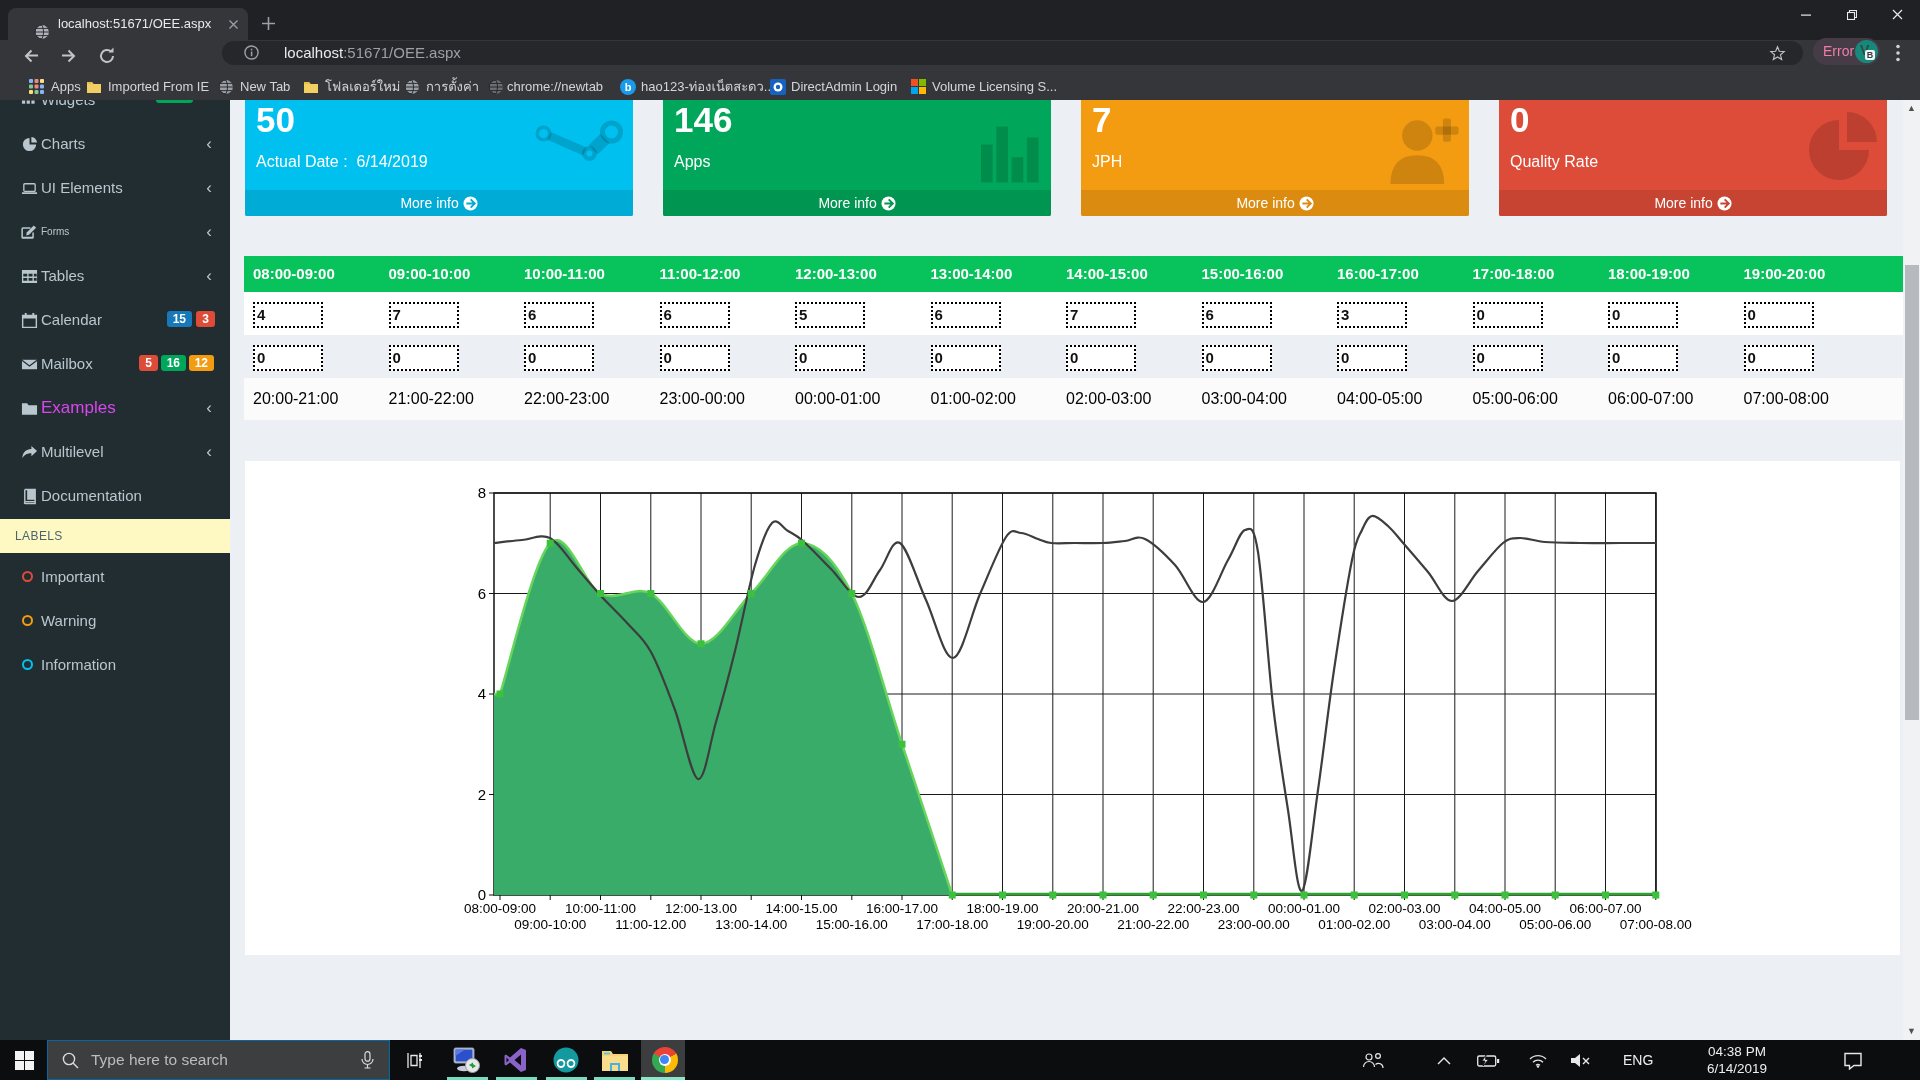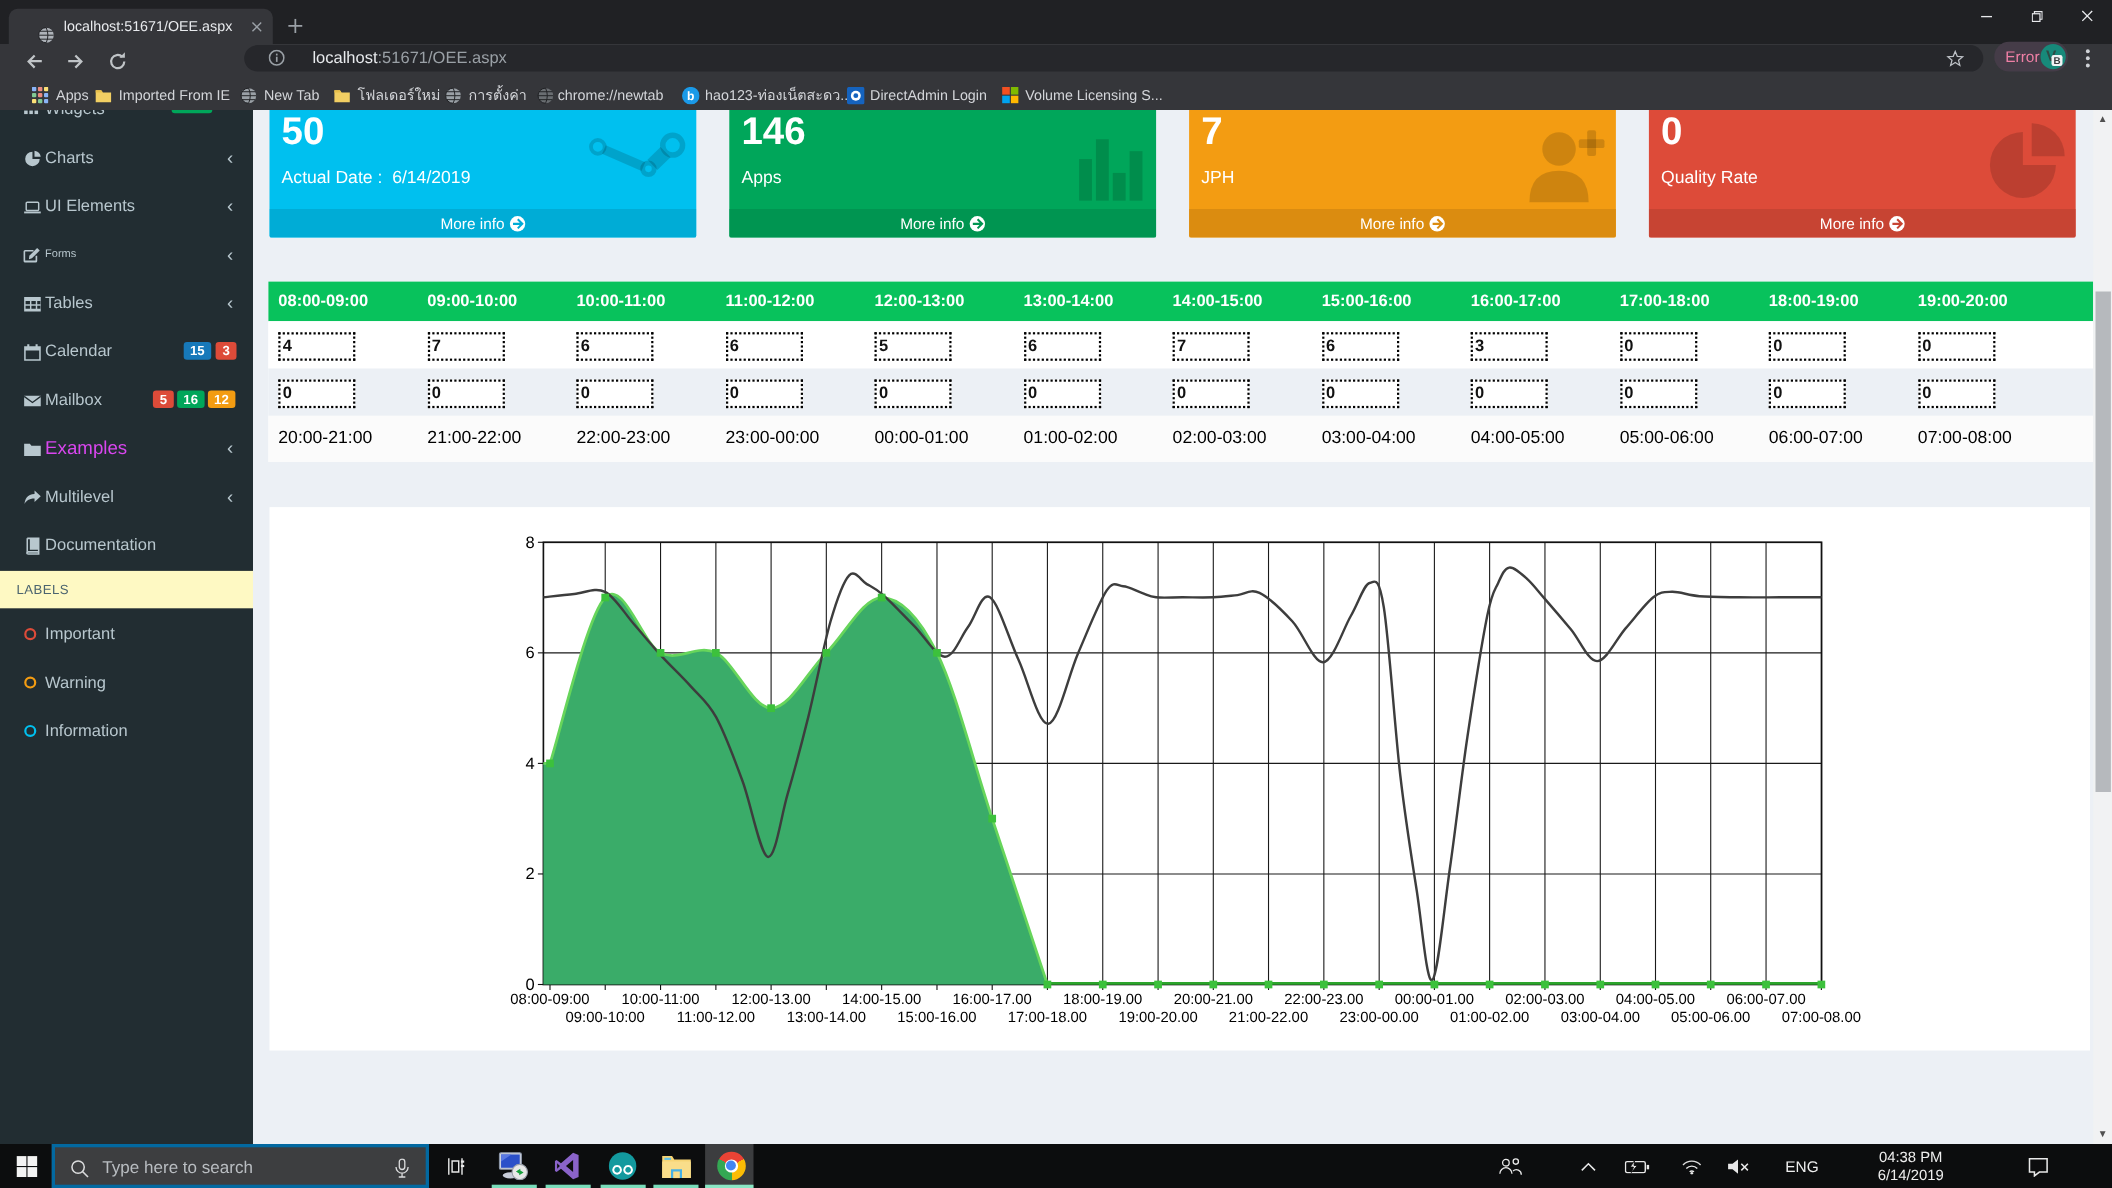--- a/index.html
+++ b/index.html
@@ -492,21 +492,21 @@
 </div>
 <div style="position:absolute;left:0;top:1040px;width:1920px;height:40px;background:#0c0d0e">
 <svg width="19" height="19" viewBox="0 0 19 19" style="position:absolute;left:15px;top:11px">
         <g fill="#f3f3f3">
           <rect width="9" height="9"></rect>
           <rect x="10" width="9" height="9"></rect>
           <rect y="10" width="9" height="9"></rect>
           <rect x="10" y="10" width="9" height="9"></rect>
         </g>
       </svg>
-<div style="position:absolute;left:47px;top:0;width:343px;height:40px;background:#3d3e40;border:3px solid #0369a1">
+<div style="position:absolute;left:47px;top:0;width:343px;height:40px;background:#3d3e40;border:1px solid #0369a1">
 <svg width="17" height="17" viewBox="0 0 17 17" style="position:absolute;left:14px;top:11px">
           <circle cx="7" cy="7" r="5.6" fill="none" stroke="#dadbdc" stroke-width="1.4"></circle>
           <path d="M11 11 L16 16" stroke="#dadbdc" stroke-width="1.4"></path>
         </svg>
 <span style="position:absolute;left:43px;top:0;line-height:38px;font-size:15.5px;color:#b9bdc1">Type here to search</span>
 <svg width="15" height="18" viewBox="0 0 15 18" style="position:absolute;right:14px;top:10px">
           <rect x="5" y="0.7" width="5" height="9.5" rx="2.5" fill="none" stroke="#dadbdc" stroke-width="1.2"></rect>
           <path d="M2 8 a5.5 5.5 0 0 0 11 0 M7.5 13.5 V17 M4.5 17 h6" fill="none" stroke="#dadbdc" stroke-width="1.2"></path>
         </svg>
 </div>

